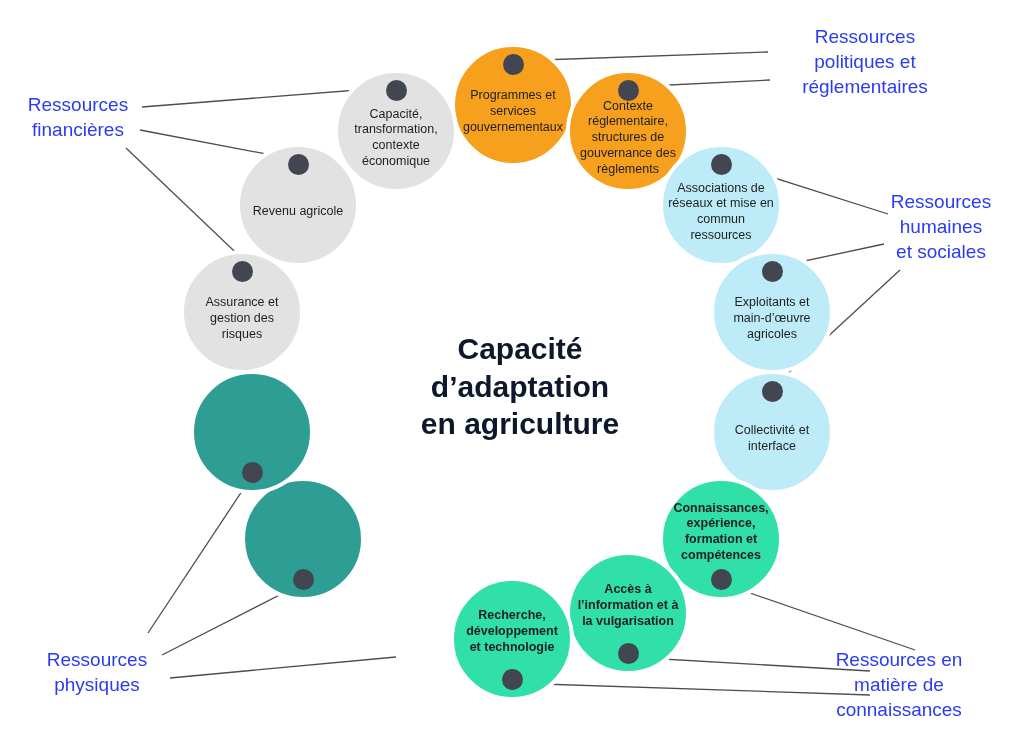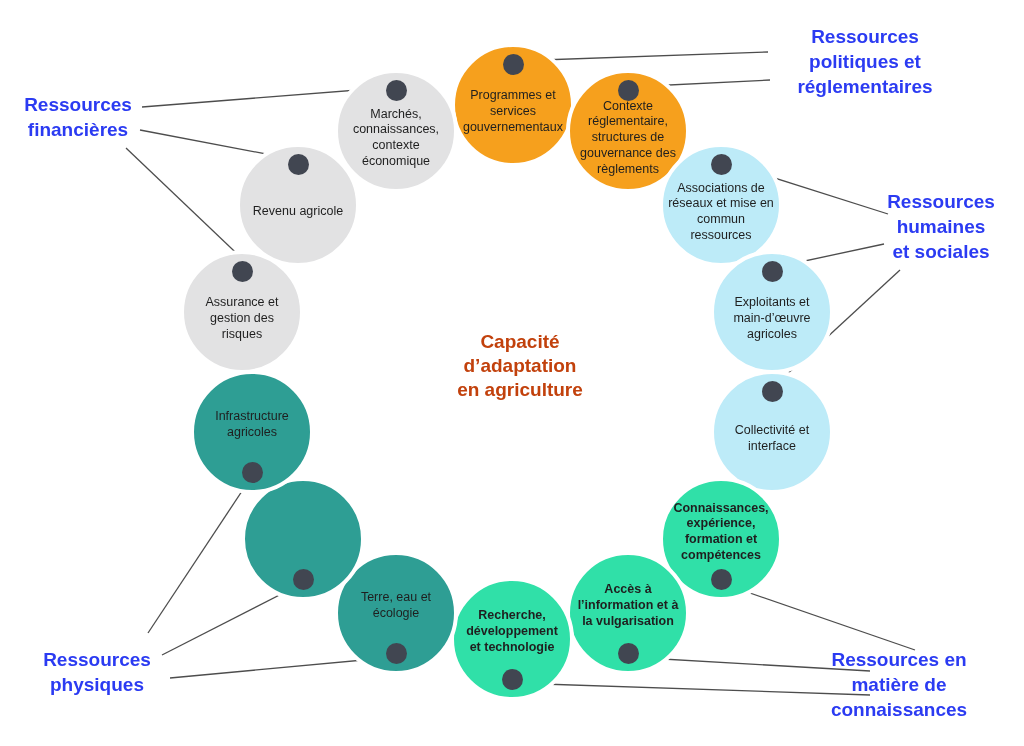--- a/index.html
+++ b/index.html
@@ -24,26 +24,26 @@
   }
   .dot-top .node-label{transform:translateY(7px);}
   .dot-bottom .node-label{transform:translateY(-7px);}
   .dot{
     position:absolute;width:21px;height:21px;border-radius:50%;
     background:var(--dot,#414651);left:calc(50% - 10.5px);
   }
   .dot-top .dot{top:7px;}
   .dot-bottom .dot{bottom:7px;}
   .group-label{
-    position:absolute;font-weight:bold;font-size:19px;line-height:1.32;
+    position:absolute;font-weight:normal;font-size:19px;line-height:1.32;
     color:var(--label-text,#2B3BF2);text-align:center;white-space:pre-line;
   }
   .center-title{
     position:absolute;left:395px;top:330px;width:250px;text-align:center;
-    font-size:19px;font-weight:bold;line-height:1.25;color:#c2410c;white-space:pre-line;
+    font-size:30px;font-weight:bold;line-height:1.25;color:#0f172a;white-space:pre-line;
   }
 </style>
 </head>
 <body>
 
 <div class="stage">
 
   <svg class="lines" viewBox="0 0 1024 746">
     <line x1="142" y1="107" x2="396" y2="87"></line>
     <line x1="140" y1="130" x2="303" y2="161"></line>
@@ -86,42 +86,37 @@
     <span class="node-label">Connaissances, expérience, formation et compétences</span>
   </div>
   <div class="node g-knowledge dot-bottom" style="left:566px;top:551px">
     <span class="dot"></span>
     <span class="node-label">Accès à l’information et à la vulgarisation</span>
   </div>
   <div class="node g-knowledge dot-bottom" style="left:450px;top:577px">
     <span class="dot"></span>
     <span class="node-label">Recherche, développement et technologie</span>
   </div>
-  <div class="node g-physical dot-bottom" style="left:334px;top:551px">
-    <span class="dot"></span>
-    <span class="node-label">Terre, eau et écologie</span>
-  </div>
   <div class="node g-physical dot-bottom" style="left:241px;top:477px">
     <span class="dot"></span>
   </div>
   <div class="node g-physical dot-bottom" style="left:190px;top:370px">
     <span class="dot"></span>
-    <span class="node-label">Infrastructure agricoles</span>
   </div>
   <div class="node g-financial dot-top" style="left:180px;top:250px">
     <span class="dot"></span>
     <span class="node-label">Assurance et gestion des risques</span>
   </div>
   <div class="node g-financial dot-top" style="left:236px;top:143px">
     <span class="dot"></span>
     <span class="node-label">Revenu agricole</span>
   </div>
   <div class="node g-financial dot-top" style="left:334px;top:69px">
     <span class="dot"></span>
-    <span class="node-label">Marchés, connaissances, contexte économique</span>
+    <span class="node-label">Capacité, transformation, contexte économique</span>
   </div>
 
   <div class="center-title">Capacité
 d’adaptation
 en agriculture</div>
 
   <div class="group-label" style="left:8px;top:92px;width:140px">Ressources
 financières</div>
   <div class="group-label" style="left:790px;top:24px;width:150px">Ressources
 politiques et

